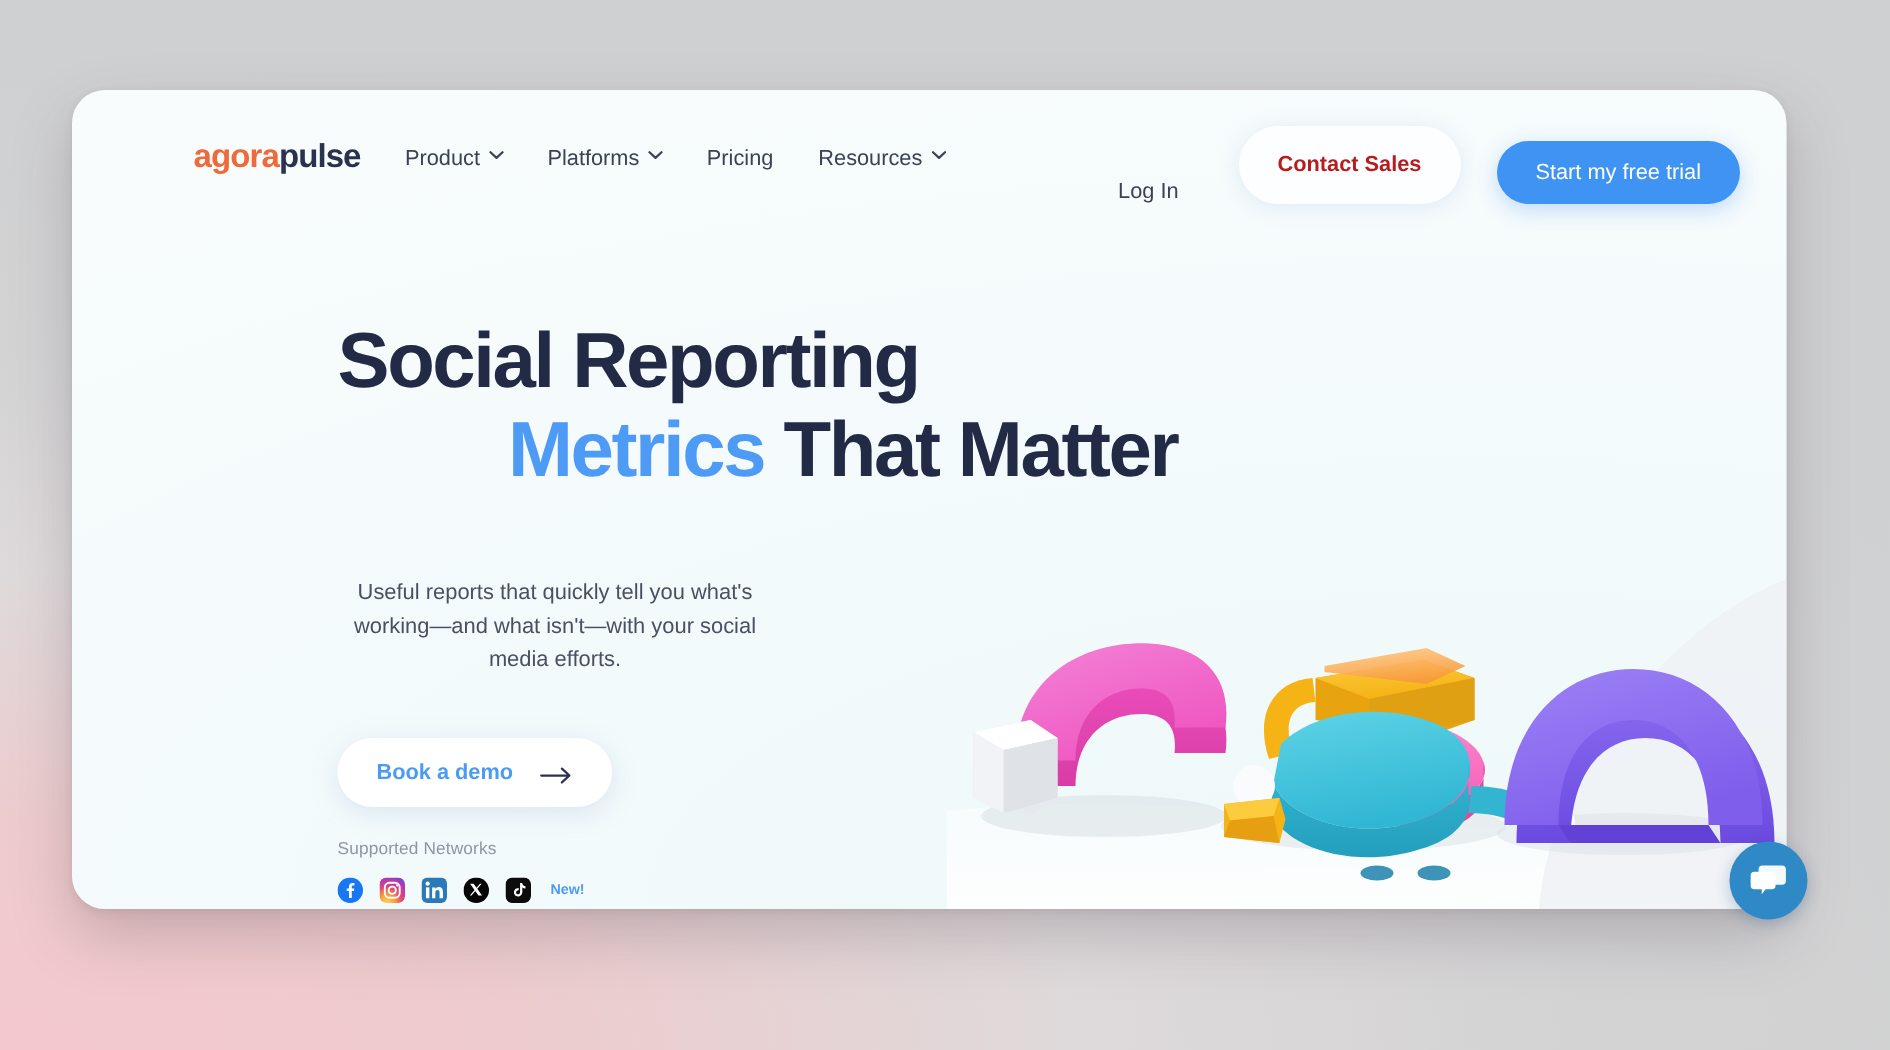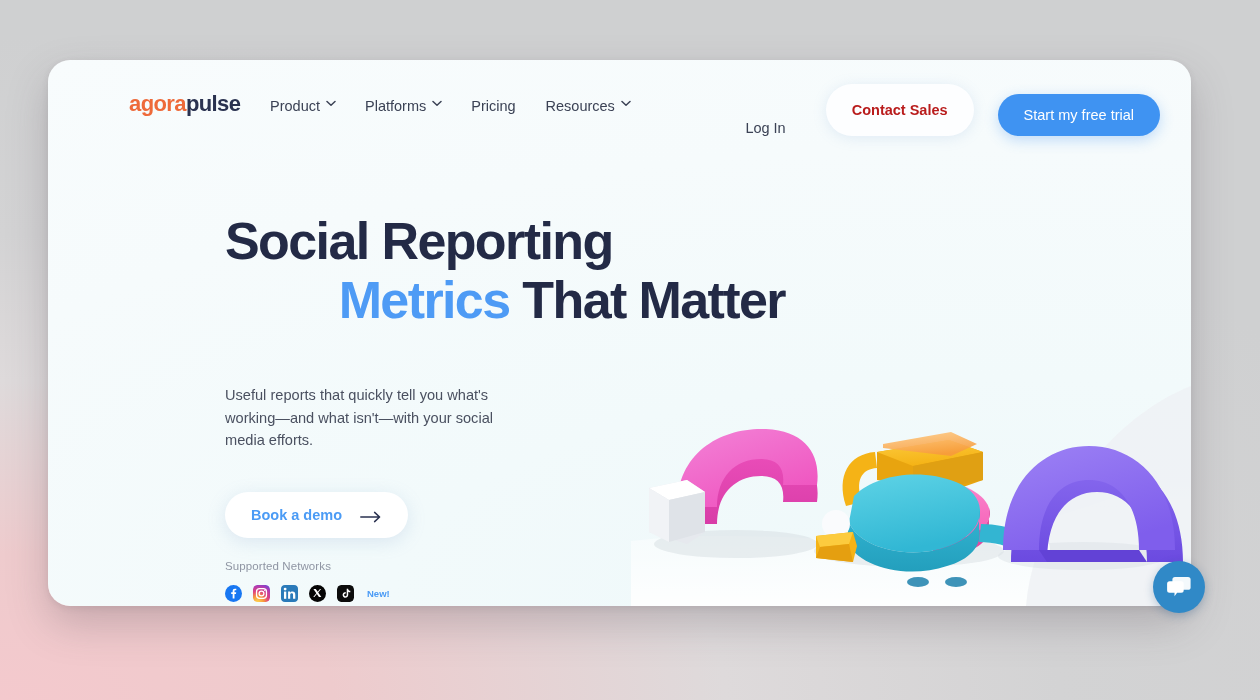--- a/index.html
+++ b/index.html
@@ -78,20 +78,21 @@
   .hero h1 {
     font-size:52px; line-height:1.0; font-weight:700; letter-spacing:-1.6px;
     color:#232a46; white-space:nowrap;
   }
   .hero h1 .blue { color:#4e9bf5; }
   .hero h1 .l2 { display:block; margin-top:7px;text-align:right; }
 
   .hero p {
     margin-top:58px; font-size:14.6px; line-height:1.55; color:#4a5060;
     width:290px;
+    text-align:center;
   }
 
   .btn-demo {
     margin-top:40px; display:inline-flex; align-items:flex-end; gap:18px;
     background:#ffffff; color:#4b9bf5; font-weight:700; font-size:14.5px;
     border:none; border-radius:28px; padding:15px 26px; cursor:pointer;
     box-shadow:0 4px 18px rgba(130,165,205,0.22);
   }
   .btn-demo .arrow { display:flex; align-items:center; }
 

